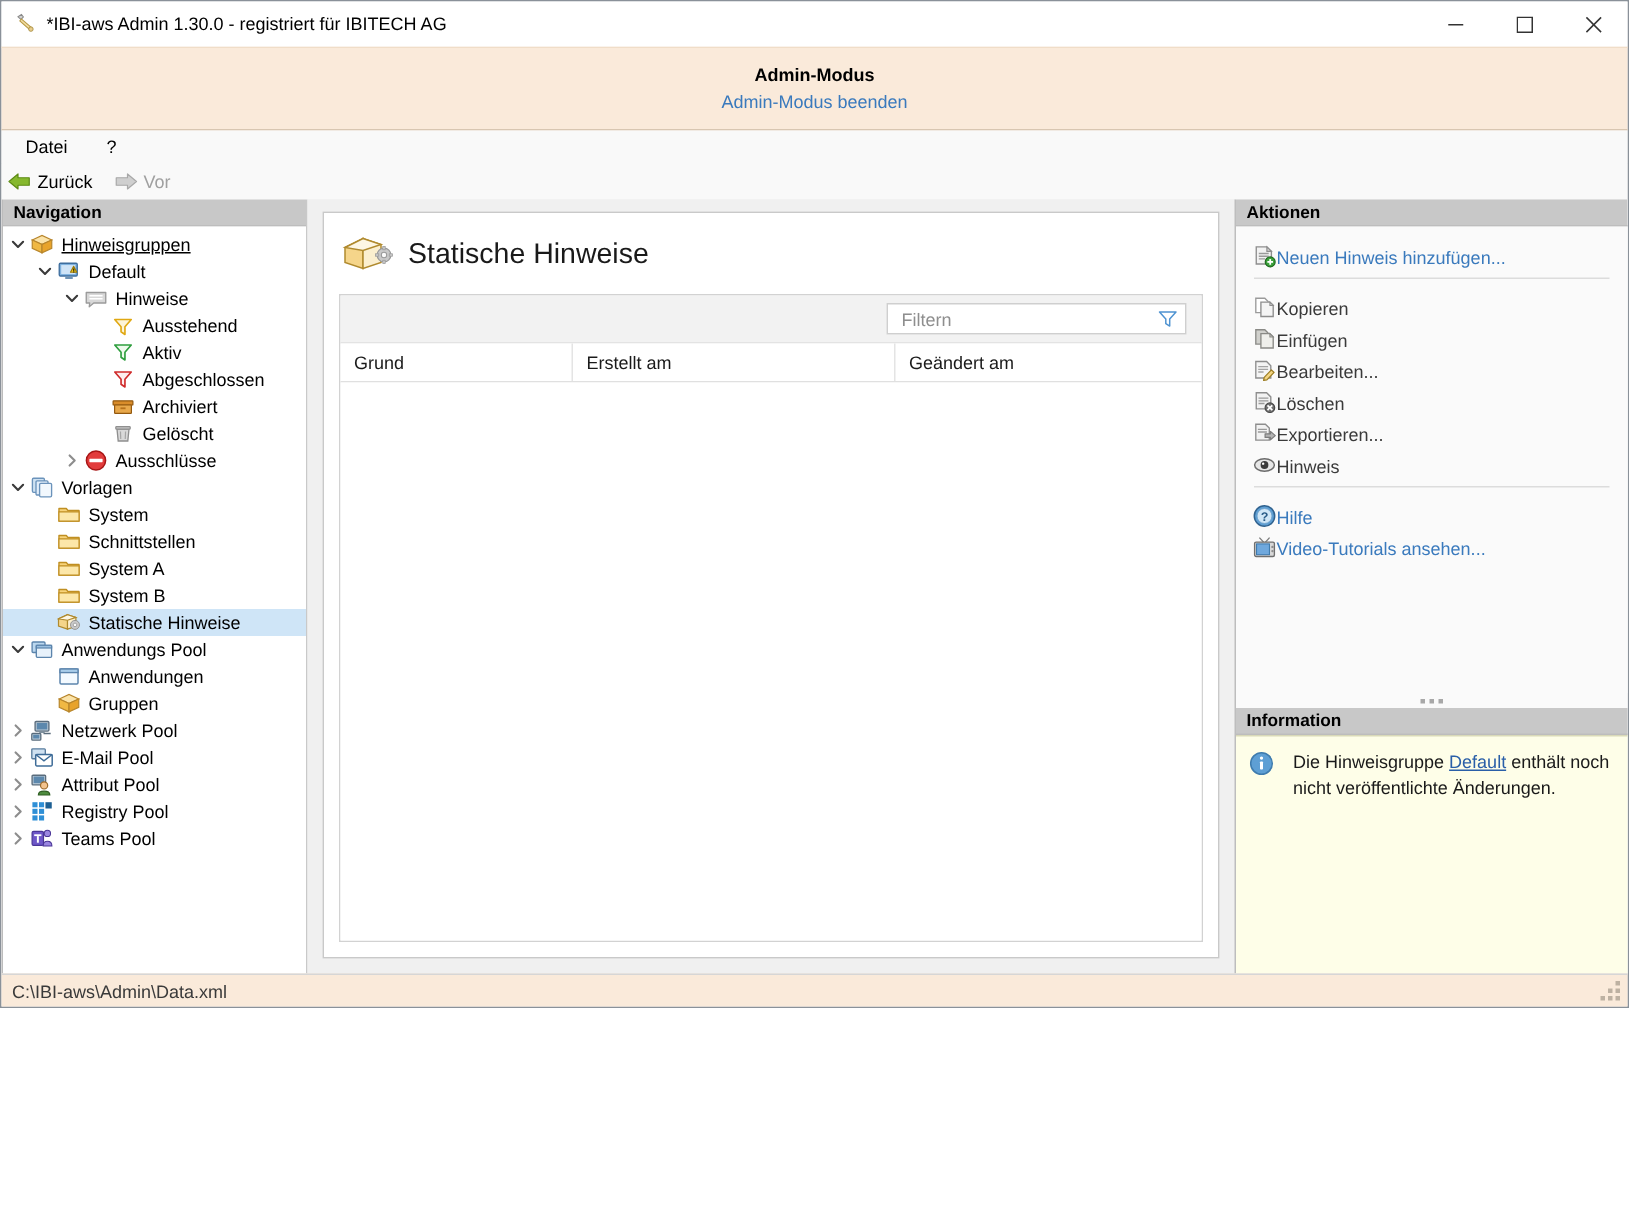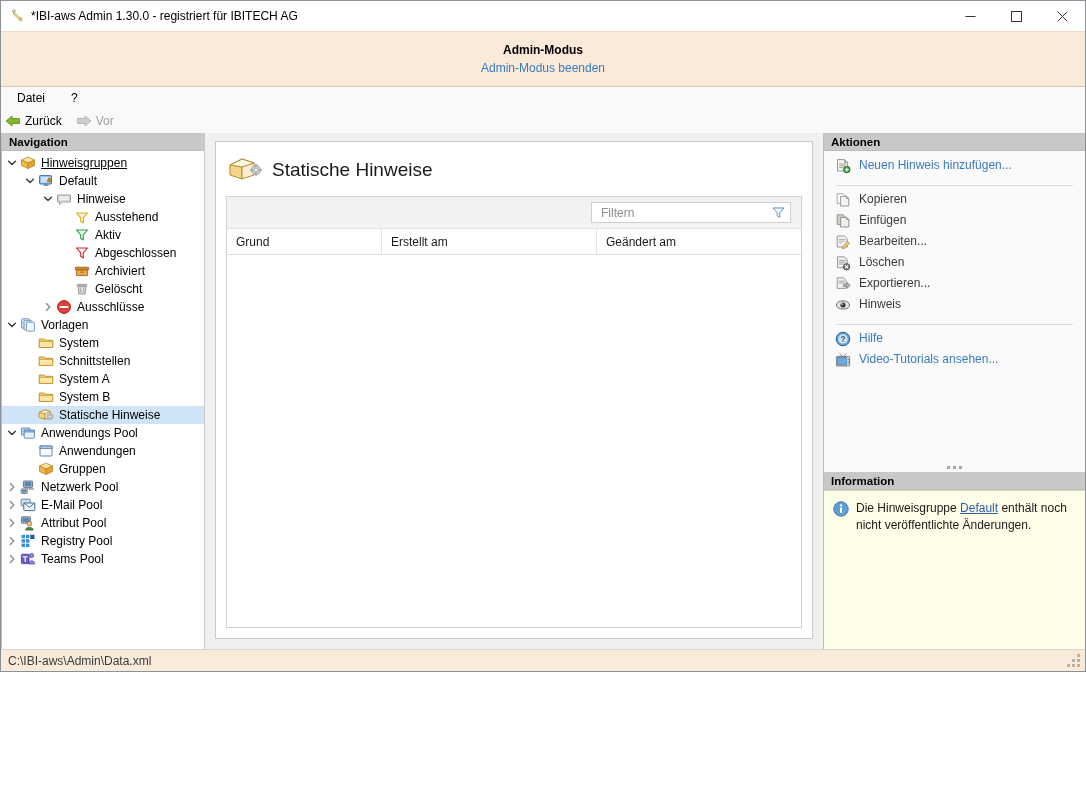--- a/index.html
+++ b/index.html
@@ -208,23 +208,22 @@
     background: #fafafa;
   }
   .actions-list {
     flex: 1 1 auto;
     background: #fafafa;
     padding: 7px 0 0 0;
     overflow: hidden;
   }
   .act {
     height: 21px;
-    display: flex; align-items: flex-start;
+    display: flex; align-items: flex-end;
     padding-left: 11px;
-    gap: 8px;
     font-size: 12px;
     cursor: default;
   }
   .act .aicon { width: 16px; height: 16px; flex: 0 0 16px; position: relative; }
   .act .alabel { color: #3a3a3a; }
   .act.link .alabel { color: #3a7abd; }
   .act-sep { height: 1px; background: #dcdcdc; margin: 6px 12px 6px 12px; }
 
   .splitter {
     flex: 0 0 10px;
@@ -234,21 +233,21 @@
   }
   .grip { display: flex; gap: 3px; }
   .grip i { width: 3px; height: 3px; background: #a8a8a8; display: block; }
 
   .info-wrap { flex: 0 0 177px; display: flex; flex-direction: column; }
   .info-body {
     flex: 1 1 auto;
     background: #fefee8;
     border-top: 1px solid #d9d9b8;
     padding: 9px 11px 0 9px;
-    display: flex; gap: 7px;
+    display: flex; gap: 13px;
   }
   .info-icon { width: 16px; height: 16px; flex: 0 0 16px; margin-top: 1px; }
   .info-text { font-size: 12px; color: #1a1a1a; line-height: 17px; }
   .info-text .ilink { color: #2a5fa8; text-decoration: underline; cursor: pointer; }
 
   
   .statusbar {
     flex: 0 0 22px;
     background: #faeada;
     border-top: 1px solid #d6d6d6;

